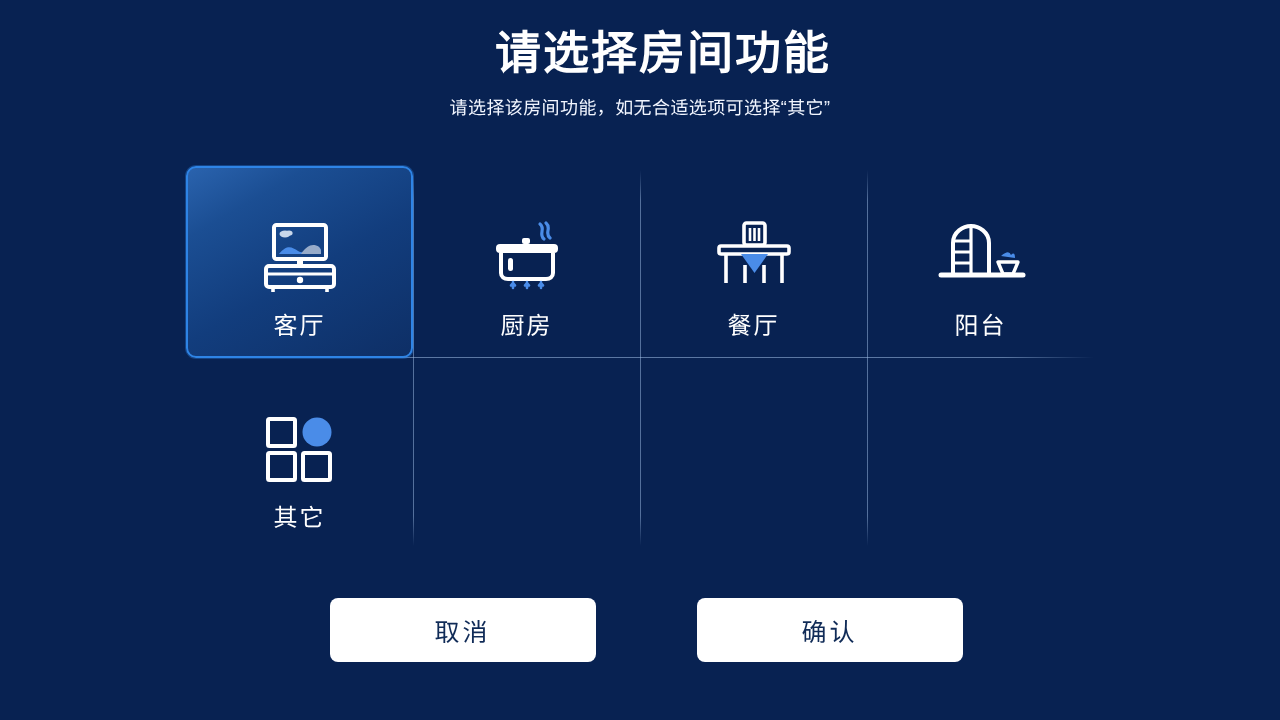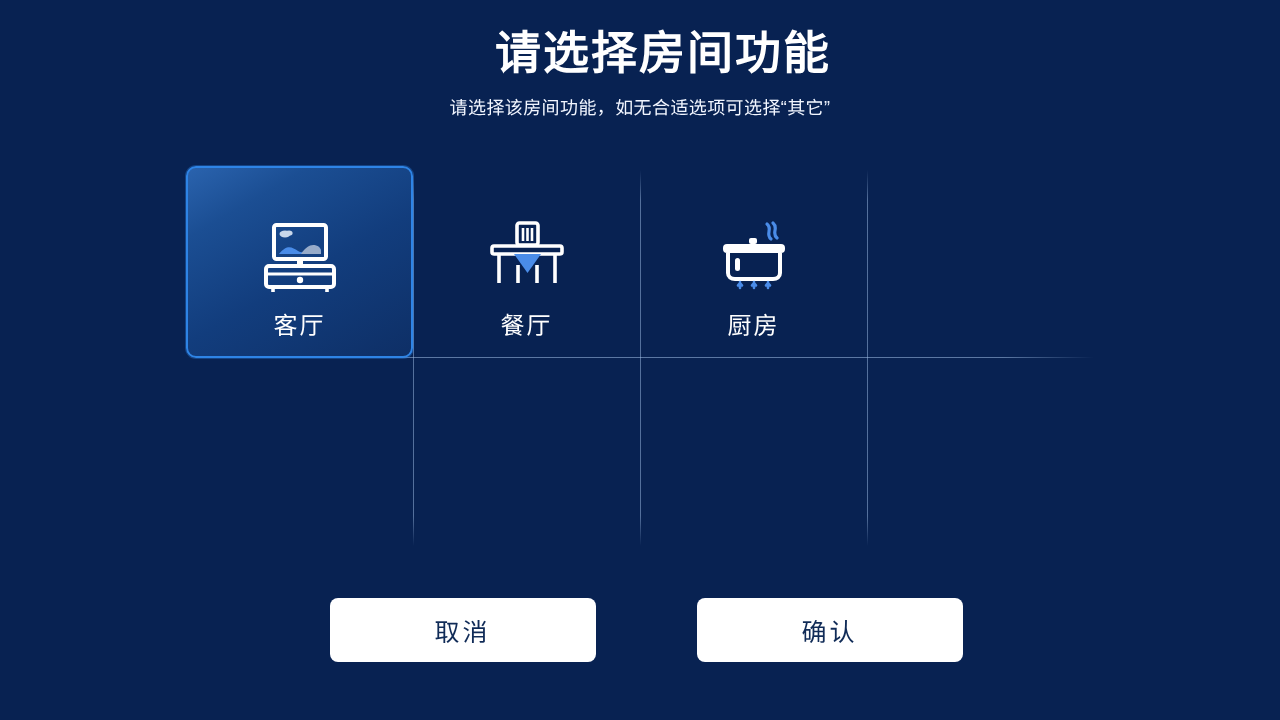--- a/index.html
+++ b/index.html
@@ -180,56 +180,82 @@
           <line x1="16" y1="66" x2="16" y2="71" stroke="#ffffff" stroke-width="3.6"></line>
           <line x1="70" y1="66" x2="70" y2="71" stroke="#ffffff" stroke-width="3.6"></line>
         </svg>
       </div>
       <div class="cell-label">客厅</div>
     </div>
 
     <div class="cell">
       <div class="icon-box">
         <svg width="86" height="72" viewBox="0 0 86 72" fill="none">
+          <path d="M56 3 C62 8 54 13 60 18" stroke="#4a8ce8" stroke-width="3.2" stroke-linecap="round"></path>
+          <path d="M62 2 C68 7 60 12 66 17" stroke="#4a8ce8" stroke-width="3.2" stroke-linecap="round"></path>
+          <rect x="38" y="17" width="8" height="6" rx="2" fill="#ffffff"></rect>
+          <rect x="12" y="23" width="62" height="9" rx="4" fill="#ffffff"></rect>
+          <path d="M17 32 L17 52 C17 56 20 58 24 58 L62 58 C66 58 69 56 69 52 L69 32" stroke="#ffffff" stroke-width="4"></path>
+          <rect x="24" y="37" width="5" height="13" rx="2.5" fill="#ffffff"></rect>
+          <path d="M29 61 L29 67 M27 64.5 Q29 61 31 64.5" stroke="#4a8ce8" stroke-width="2.6" stroke-linecap="round"></path>
+          <path d="M43 61 L43 67 M41 64.5 Q43 61 45 64.5" stroke="#4a8ce8" stroke-width="2.6" stroke-linecap="round"></path>
+          <path d="M57 61 L57 67 M55 64.5 Q57 61 59 64.5" stroke="#4a8ce8" stroke-width="2.6" stroke-linecap="round"></path>
+        </svg>
+      </div>
+      <div class="cell-label">厨房</div>
+    </div>
+
+    <div class="cell">
+      <div class="icon-box">
+        <svg width="86" height="72" viewBox="0 0 86 72" fill="none">
           <rect x="33" y="2" width="21" height="22" rx="2.5" stroke="#ffffff" stroke-width="3.6"></rect>
           <line x1="39" y1="7" x2="39" y2="20" stroke="#ffffff" stroke-width="2.6"></line>
           <line x1="43.5" y1="7" x2="43.5" y2="20" stroke="#ffffff" stroke-width="2.6"></line>
           <line x1="48" y1="7" x2="48" y2="20" stroke="#ffffff" stroke-width="2.6"></line>
           <rect x="8" y="25" width="70" height="8" rx="2" stroke="#ffffff" stroke-width="3.6"></rect>
           <path d="M30 33 L57 33 L43.5 52 Z" fill="#4a8ce8"></path>
           <line x1="15" y1="33" x2="15" y2="62" stroke="#ffffff" stroke-width="3.6"></line>
           <line x1="71" y1="33" x2="71" y2="62" stroke="#ffffff" stroke-width="3.6"></line>
           <line x1="34" y1="44" x2="34" y2="62" stroke="#ffffff" stroke-width="3.6"></line>
           <line x1="53" y1="44" x2="53" y2="62" stroke="#ffffff" stroke-width="3.6"></line>
         </svg>
       </div>
       <div class="cell-label">餐厅</div>
     </div>
 
-    <div class="cell">
-      <div class="icon-box">
-        <svg width="86" height="72" viewBox="0 0 86 72" fill="none">
-          <path d="M56 3 C62 8 54 13 60 18" stroke="#4a8ce8" stroke-width="3.2" stroke-linecap="round"></path>
-          <path d="M62 2 C68 7 60 12 66 17" stroke="#4a8ce8" stroke-width="3.2" stroke-linecap="round"></path>
-          <rect x="38" y="17" width="8" height="6" rx="2" fill="#ffffff"></rect>
-          <rect x="12" y="23" width="62" height="9" rx="4" fill="#ffffff"></rect>
-          <path d="M17 32 L17 52 C17 56 20 58 24 58 L62 58 C66 58 69 56 69 52 L69 32" stroke="#ffffff" stroke-width="4"></path>
-          <rect x="24" y="37" width="5" height="13" rx="2.5" fill="#ffffff"></rect>
-          <path d="M29 61 L29 67 M27 64.5 Q29 61 31 64.5" stroke="#4a8ce8" stroke-width="2.6" stroke-linecap="round"></path>
-          <path d="M43 61 L43 67 M41 64.5 Q43 61 45 64.5" stroke="#4a8ce8" stroke-width="2.6" stroke-linecap="round"></path>
-          <path d="M57 61 L57 67 M55 64.5 Q57 61 59 64.5" stroke="#4a8ce8" stroke-width="2.6" stroke-linecap="round"></path>
-        </svg>
-      </div>
-      <div class="cell-label">厨房</div>
-    </div>
-
-
-
-
-
+
+
+
+    <div class="cell">
+      <div class="icon-box">
+        <svg width="92" height="72" viewBox="0 0 92 72" fill="none">
+          <path d="M18 52 L18 22 C18 11 28 5 36 5 C44 5 54 11 54 22 L54 52" stroke="#ffffff" stroke-width="4" fill="none"></path>
+          <line x1="36" y1="7" x2="36" y2="52" stroke="#ffffff" stroke-width="3.2"></line>
+          <line x1="20" y1="20" x2="36" y2="20" stroke="#ffffff" stroke-width="3"></line>
+          <line x1="18" y1="31" x2="36" y2="31" stroke="#ffffff" stroke-width="3"></line>
+          <line x1="18" y1="42" x2="36" y2="42" stroke="#ffffff" stroke-width="3"></line>
+          <path d="M66 35 Q74 28 76 34 Q80 30 80 37" fill="#4a8ce8"></path>
+          <path d="M63 41 L83 41 L78 53 L68 53 Z" stroke="#ffffff" stroke-width="3.4" stroke-linejoin="round" fill="none"></path>
+          <line x1="6" y1="54" x2="88" y2="54" stroke="#ffffff" stroke-width="5" stroke-linecap="round"></line>
+        </svg>
+      </div>
+      <div class="cell-label">阳台</div>
+    </div>
+
+    <div class="cell">
+      <div class="icon-box">
+        <svg width="76" height="72" viewBox="0 0 76 72" fill="none">
+          <rect x="6" y="6" width="27" height="27" rx="1.5" stroke="#ffffff" stroke-width="4"></rect>
+          <circle cx="55" cy="19" r="14.5" fill="#4a8ce8"></circle>
+          <rect x="6" y="40" width="27" height="27" rx="1.5" stroke="#ffffff" stroke-width="4"></rect>
+          <rect x="41" y="40" width="27" height="27" rx="1.5" stroke="#ffffff" stroke-width="4"></rect>
+        </svg>
+      </div>
+      <div class="cell-label">其它</div>
+    </div>
 
   </div>
 </div>
 
 <div class="footer">
   <button class="btn">取消</button>
   <button class="btn">确认</button>
 </div>
 
 </body></html>

